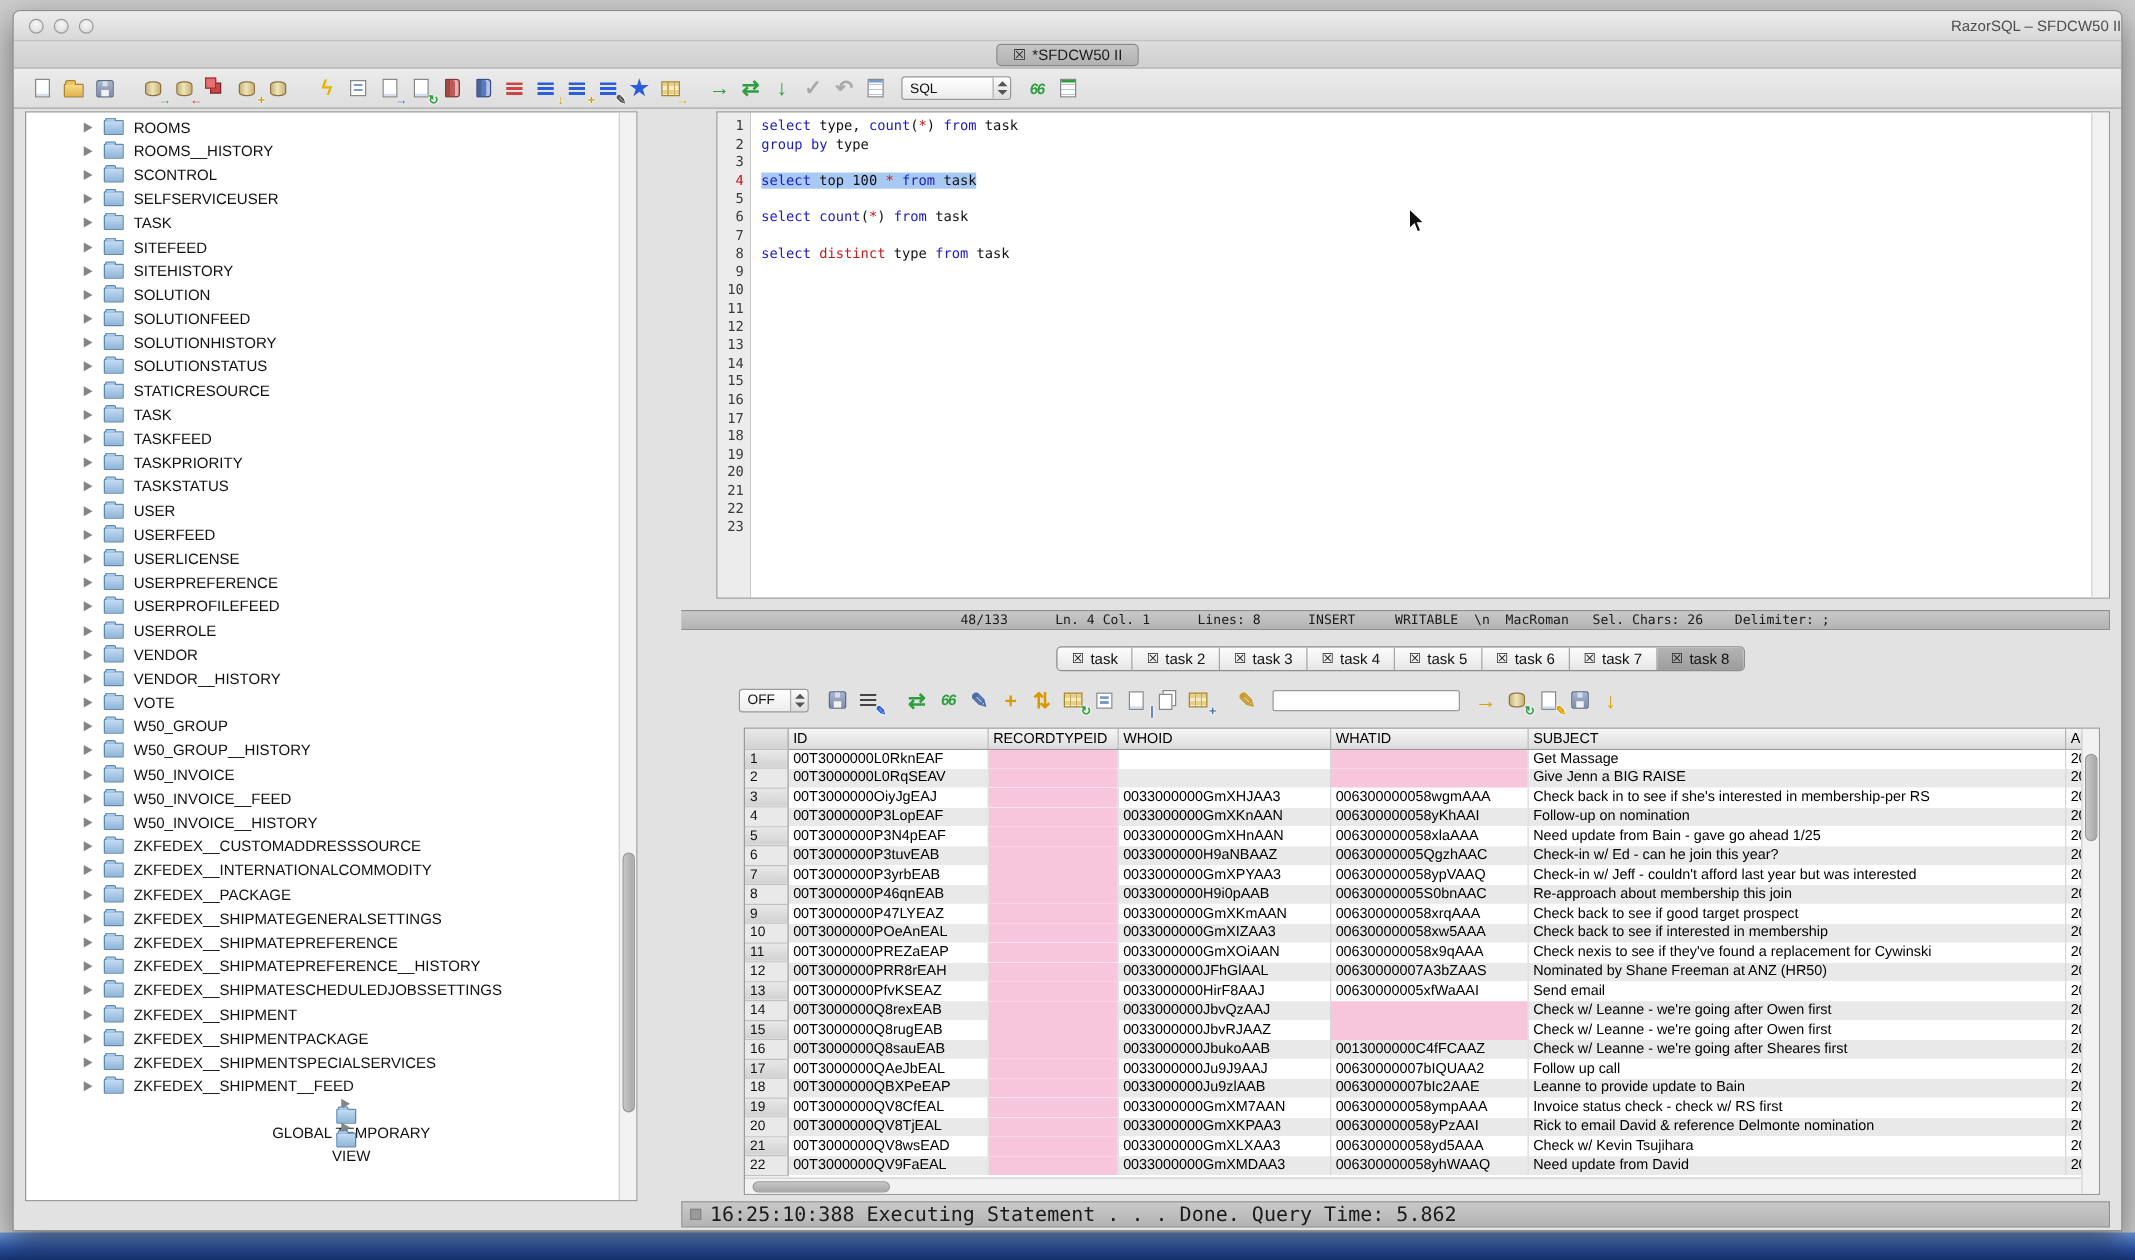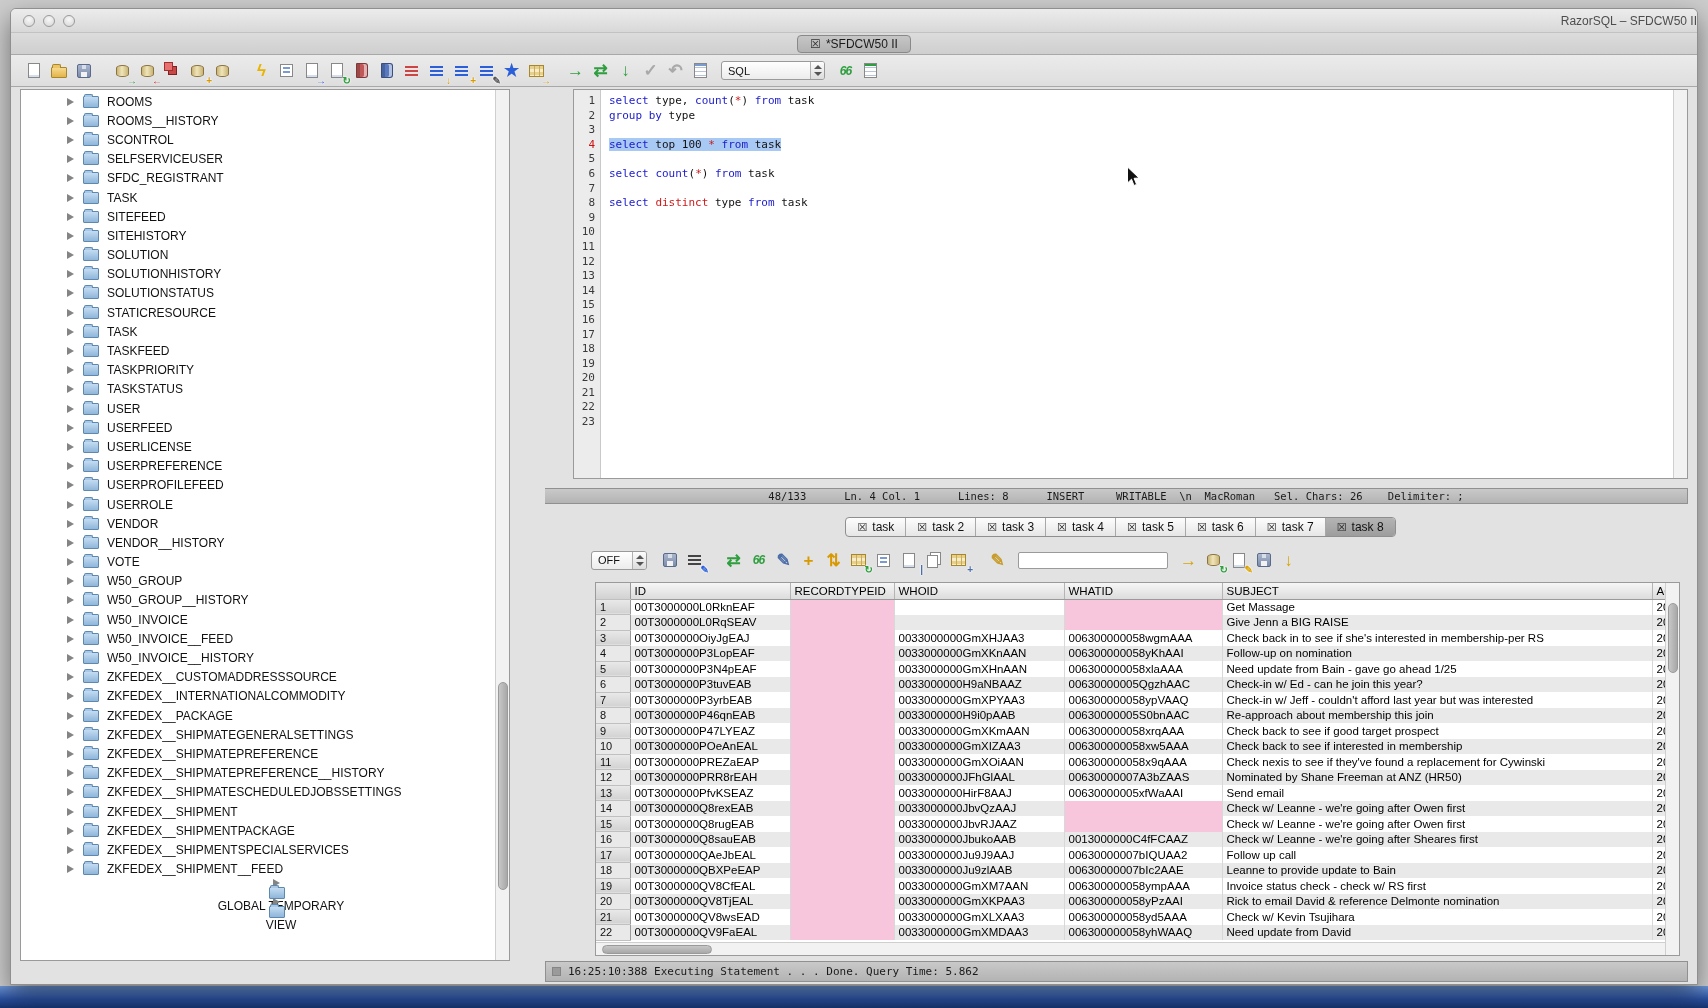--- a/index.html
+++ b/index.html
@@ -154,21 +154,21 @@
   td { height:15.5px; font-size:11.5px; padding:0 4px; white-space:nowrap; overflow:hidden;
     border-right:1px solid #d8d8d8; color:#000; }
   tr.even td { background:#e9e9e9; }
   td.rnum, th.rnum { background:linear-gradient(#e9e9e9,#d2d2d2); border-right:1px solid #9a9a9a;
     border-bottom:1px solid #c0c0c0; font-size:11px; color:#111; }
   td.pink { background:#f8c6dc !important; }
 
   .spacer { flex:1; }
   .bstatus { margin-right:8px; height:21px; background:linear-gradient(#c9c9c9,#b3b3b3);
     border:1px solid #909090; display:flex; align-items:center; gap:7px; padding-left:6px;
-    font-family:"DejaVu Sans Mono", monospace; font-size:11px; color:#1a1a1a; }
+    font-family:"DejaVu Sans Mono", monospace; font-size:16px; color:#1a1a1a; }
   .bstatus .sq { width:9px; height:9px; background:#9a9a9a; border:1px solid #858585; flex:none; }
 
   .cursor { position:absolute; left:1126px; top:166px; z-index:50; }
 </style>
 </head>
 <body>
 
 <div class="dock-strip"></div>
 
 <div class="window">
@@ -274,21 +274,21 @@
         <span class="tbi">
           <b class="solochar" style="color: rgb(169, 169, 169);">✓</b>
         </span>
         <span class="tbi">
           <b class="solochar" style="color: rgb(169, 169, 169);">↶</b>
         </span>
         <span class="tbi">
           <i class="shape sh-notepad"></i>
         </span>
       </div>
-    <div class="combo" style="width:104px">
+    <div class="combo" style="width:88px">
       <span class="cval">SQL</span>
       <span class="stepper"></span>
     </div>
     <div id="tb-main-right" class="tb-group">
         <span class="tbi">
           <b class="solochar it" style="color: rgb(46, 158, 62);">66</b>
         </span>
         <span class="tbi">
           <i class="shape sh-notepad" style="--c: #2e9e3e;"></i>
         </span>
@@ -314,41 +314,41 @@
             <span>SCONTROL</span>
           </div>
           <div class="tree-row lvl1">
             <span class="twisty"></span>
             <span class="tfolder"></span>
             <span>SELFSERVICEUSER</span>
           </div>
           <div class="tree-row lvl1">
             <span class="twisty"></span>
             <span class="tfolder"></span>
-            <span>SFDC_REGISTRANT</span>
-          </div>
-          <div class="tree-row lvl1">
-            <span class="twisty"></span>
-            <span class="tfolder"></span>
             <span>TASK</span>
           </div>
           <div class="tree-row lvl1">
             <span class="twisty"></span>
             <span class="tfolder"></span>
             <span>SITEFEED</span>
           </div>
           <div class="tree-row lvl1">
             <span class="twisty"></span>
             <span class="tfolder"></span>
             <span>SITEHISTORY</span>
           </div>
           <div class="tree-row lvl1">
             <span class="twisty"></span>
             <span class="tfolder"></span>
             <span>SOLUTION</span>
+          </div>
+          <div class="tree-row lvl1">
+            <span class="twisty"></span>
+            <span class="tfolder"></span>
+            <span>SOLUTIONFEED</span>
           </div>
           <div class="tree-row lvl1">
             <span class="twisty"></span>
             <span class="tfolder"></span>
             <span>SOLUTIONHISTORY</span>
           </div>
           <div class="tree-row lvl1">
             <span class="twisty"></span>
             <span class="tfolder"></span>
             <span>SOLUTIONSTATUS</span>

